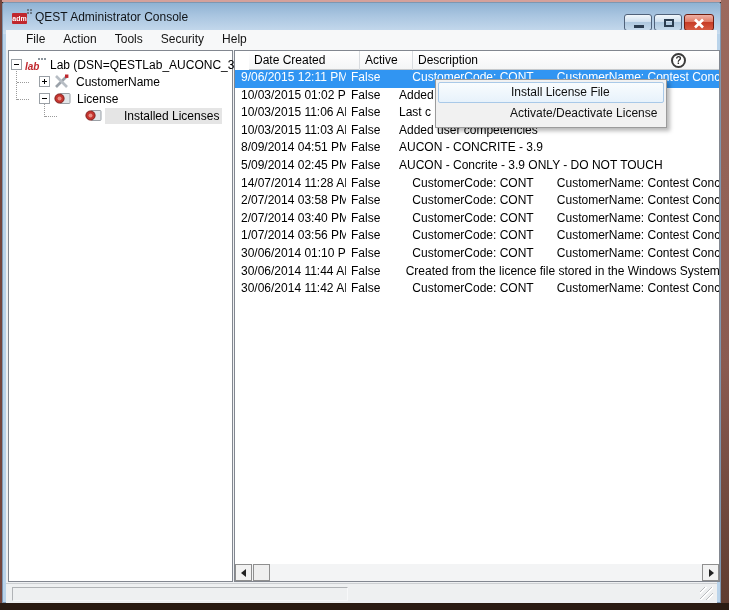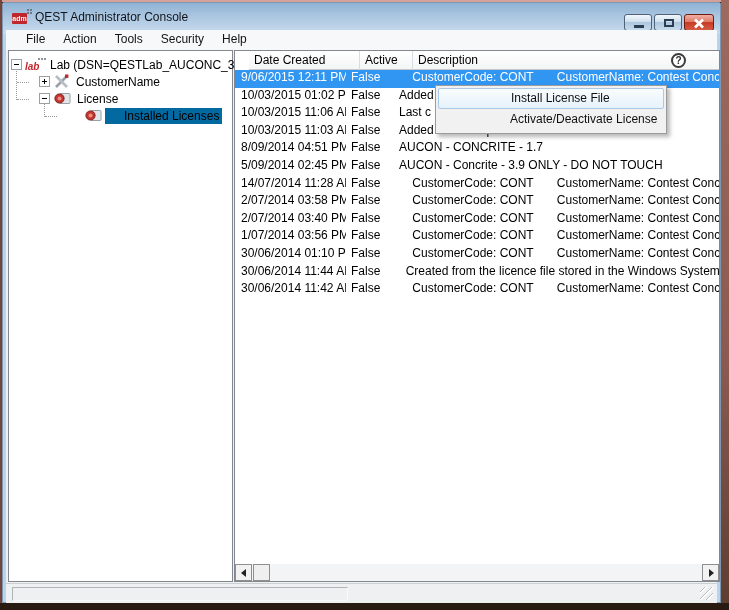--- a/index.html
+++ b/index.html
@@ -47,21 +47,21 @@
   .client { position:absolute; left:4px; top:48px; width:711px; height:533px; background:#eef0f2; }
 
   
   .tree-pane { position:absolute; left:6px; top:48px; width:225px; height:532px; background:#fff;
                border:1px solid #828790; font-size:12px; color:#000;text-align:right; }
   .trow { position:absolute; height:17px; display:flex; align-items:center; white-space:nowrap; }
   .exp { position:relative; width:11px; height:11px; border:1px solid #9aa0a6; background:#fff; flex:0 0 11px; }
   .exp .h { position:absolute; left:2px; top:4px; width:5px; height:1px; background:#000; }
   .exp .v { position:absolute; left:4px; top:2px; width:1px; height:5px; background:#000; }
   .tlabel { padding:1px 3px; }
-  .tlabel.selected { background:#0369a1;padding-left:19px; }
+  .tlabel.selected { background:#e5e5e5;padding-left:19px; }
   .tico { margin:0 3px 0 4px; flex:0 0 auto; }
   .lab-ico { position:relative; width:20px; height:14px; flex:0 0 20px; margin:0 2px 0 3px; }
   .lab-ico .txt { position:absolute; left:0; bottom:0; color:#c0272d; font-size:10px; font-weight:bold;
                   font-style:italic; line-height:11px; }
   .lab-ico .d { position:absolute; right:2px; top:0; width:2px; height:2px; background:#8b949c;
                 box-shadow:3px 0 0 #8b949c, -3px 0 0 #8b949c; }
   .tree-line { position:absolute; border-left:1px dotted #9a9a9a; width:0; }
   .tree-stub { position:absolute; border-top:1px dotted #9a9a9a; height:0; }
 
   
@@ -94,21 +94,21 @@
 
   
   .statusbar { position:absolute; left:4px; top:581px; width:711px; height:20px; background:#eef0f1;
                border-top:1px solid #cdd0d3; }
   .status-panel { position:absolute; left:6px; top:3px; width:336px; height:14px;
                   border:1px solid #b0b3b6; border-bottom-color:#f7f8f9; border-right-color:#f7f8f9; }
   .grip { position:absolute; right:4px; bottom:3px; width:13px; height:13px;
           background:repeating-linear-gradient(135deg, transparent 0 3px, #b9bcbf 3px 4px, #fff 4px 5px); }
 
   
-  .context-menu { position:absolute; left:433px; top:83px; width:232px; background:#f1f1f1;
+  .context-menu { position:absolute; left:433px; top:77px; width:232px; background:#f1f1f1;
                   border:1px solid #9b9b9b; box-shadow:3px 3px 4px rgba(0,0,0,.28); padding:2px; z-index:50; }
   .ctx-item { height:22px; line-height:21px; padding-left:72px; font-size:12px; color:#101010; }
   .ctx-item.highlight { background:linear-gradient(#f9fcfe,#e7f2fb); border:1px solid #a9c9e8;
                         border-radius:2px; height:21px; line-height:19px; }
 </style>
 </head>
 <body>
 
 <div class="stage">
   <div class="desk-top"></div>
@@ -226,21 +226,21 @@
     <span class="c-desc">Last c</span>
   </div>
           <div class="lrow">
     <span class="c-date">10/03/2015 11:03 AM</span>
     <span class="c-active">False</span>
     <span class="c-desc">Added user competencies</span>
   </div>
           <div class="lrow">
     <span class="c-date">8/09/2014 04:51 PM</span>
     <span class="c-active">False</span>
-    <span class="c-desc">AUCON - CONCRITE - 1.7</span>
+    <span class="c-desc">AUCON - CONCRITE - 3.9</span>
   </div>
           <div class="lrow">
     <span class="c-date">5/09/2014 02:45 PM</span>
     <span class="c-active">False</span>
     <span class="c-desc">AUCON - Concrite - 3.9 ONLY - DO NOT TOUCH</span>
   </div>
           <div class="lrow">
     <span class="c-date">14/07/2014 11:28 AM</span>
     <span class="c-active">False</span>
     <span class="c-desc">    CustomerCode: CONT       CustomerName: Contest Concrete Tes</span>

